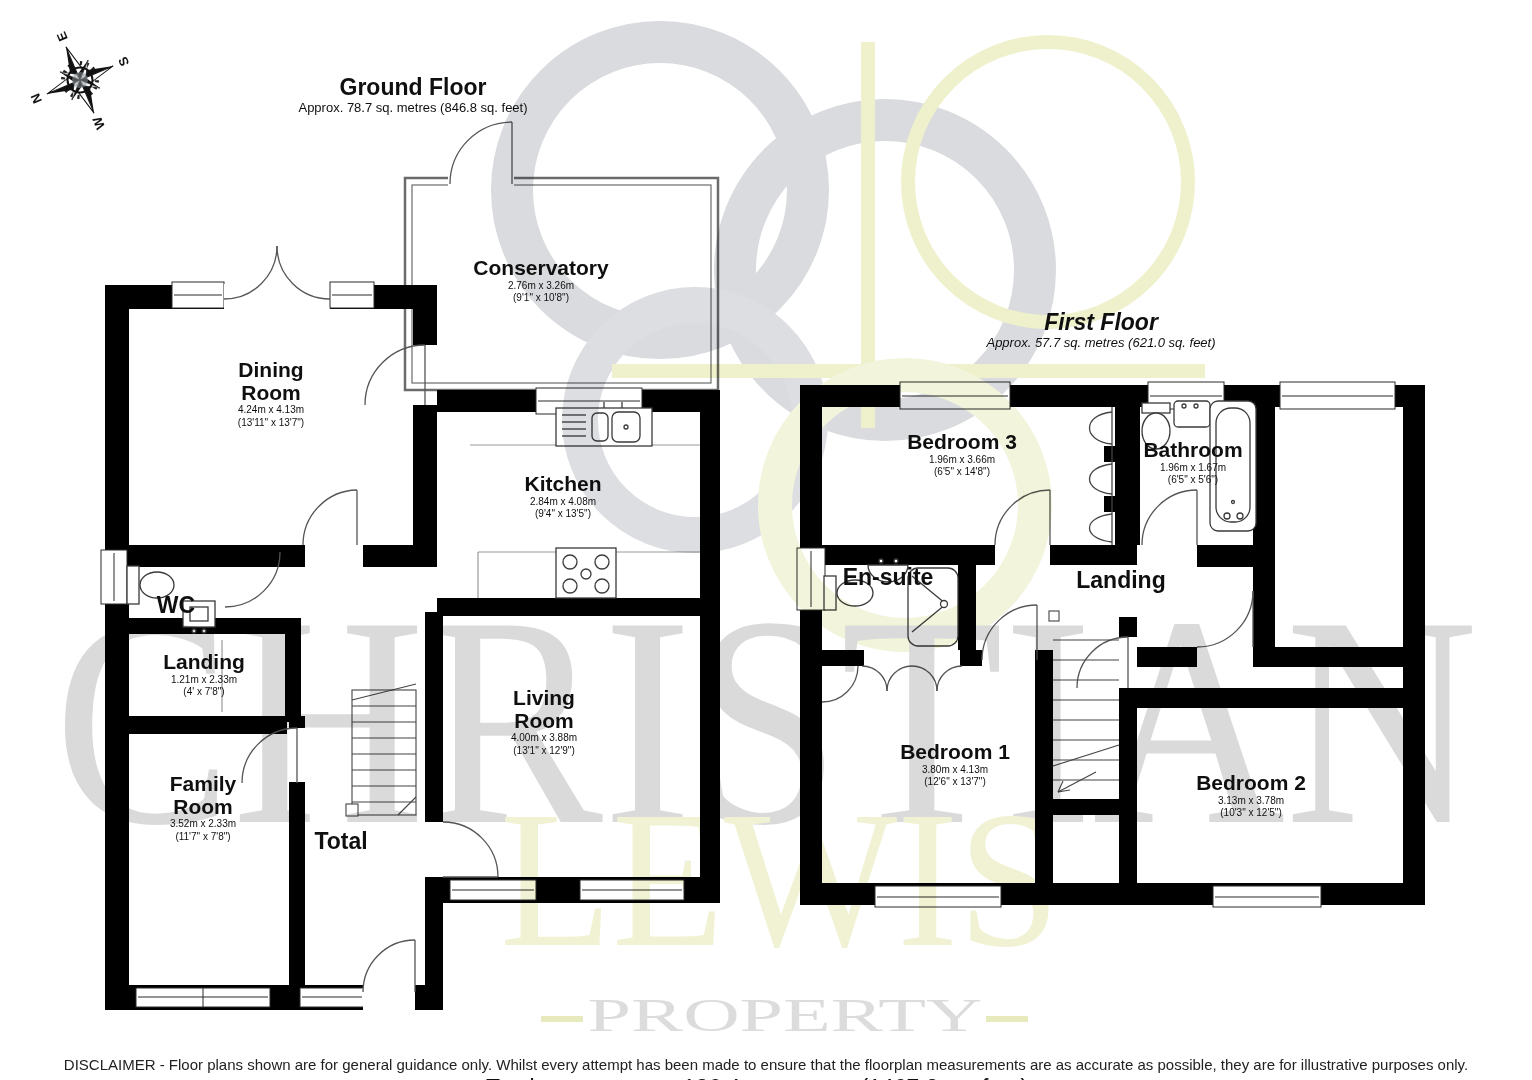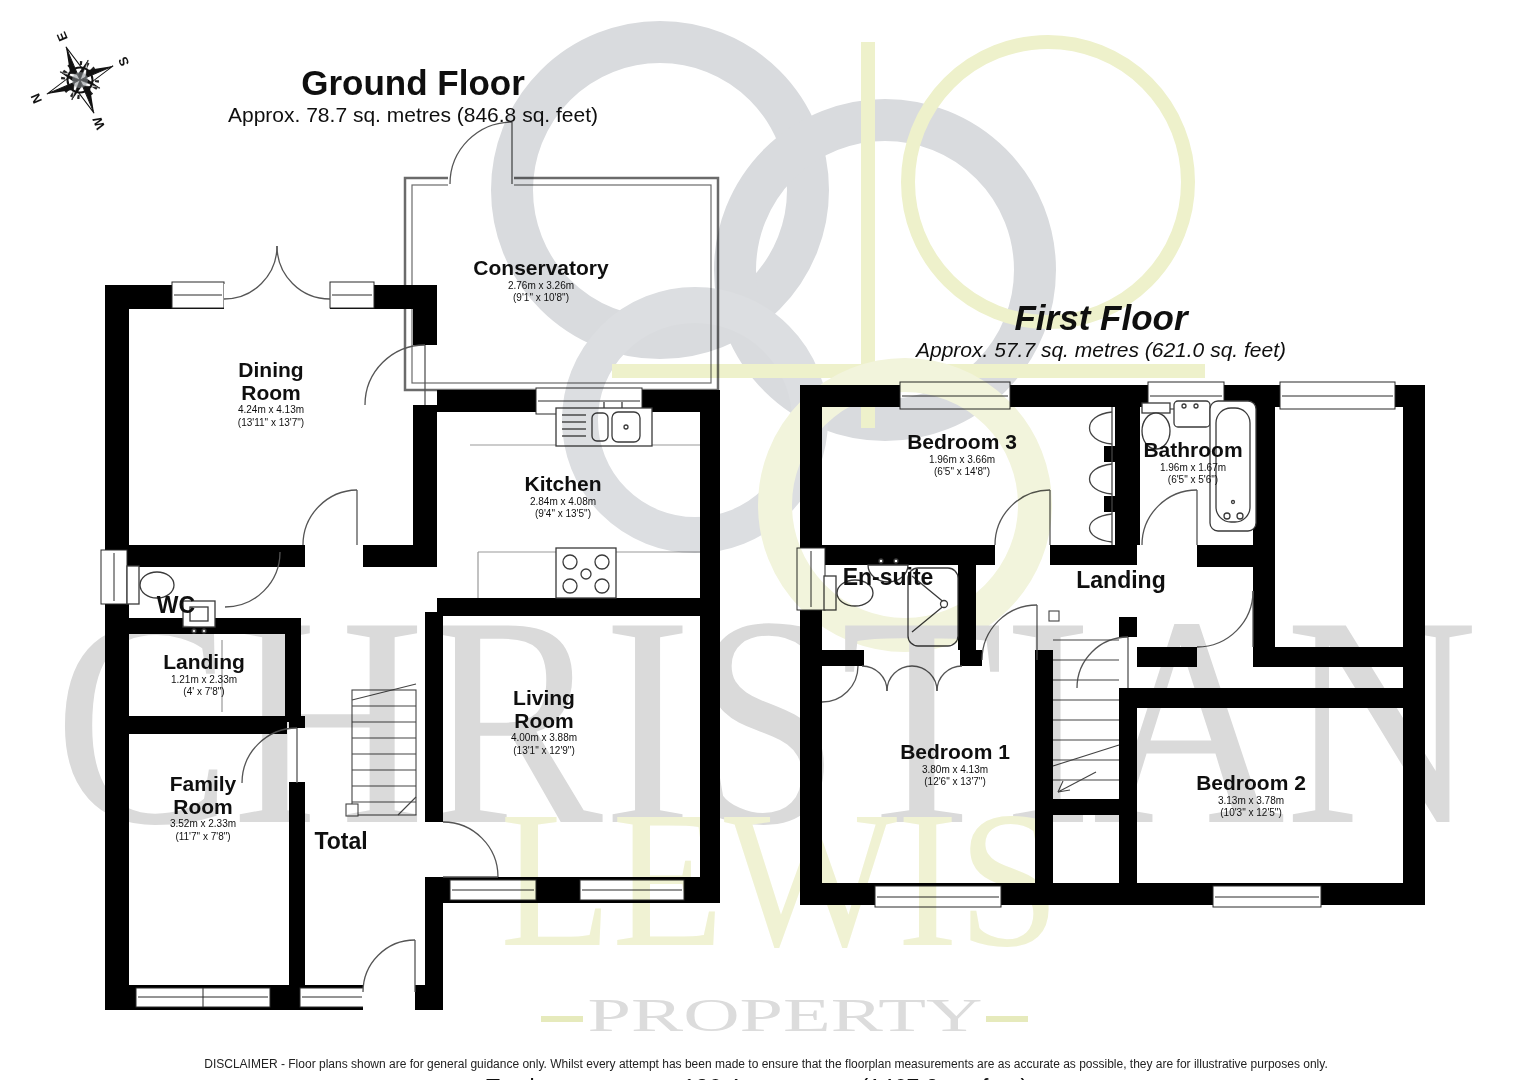--- a/index.html
+++ b/index.html
@@ -5,24 +5,24 @@
   html,body{margin:0;padding:0;background:#fff;}
   .page{position:relative;width:1532px;height:1080px;background:#ffffff;overflow:hidden;
         font-family:"Liberation Sans",sans-serif;color:#111;}
   .layer{position:absolute;left:0;top:0;width:1532px;height:1080px;}
   #wm{mix-blend-mode:multiply;pointer-events:none;}
   .lbl{position:absolute;transform:translate(-50%,-50%);text-align:center;color:#0f0f0f;}
   .rname{font-weight:bold;font-size:21px;line-height:1.08;white-space:nowrap;}
   .big .rname{font-size:23px;}
   .two .rname{white-space:normal;width:118px;margin:0 auto;}
   .rdim{font-size:10px;line-height:1.28;white-space:nowrap;}
-  .ftitle{font-weight:bold;font-size:35px;line-height:1.15;white-space:nowrap;}
-  .fsub{font-size:21px;white-space:nowrap;}
+  .ftitle{font-weight:bold;font-size:23px;line-height:1.15;white-space:nowrap;}
+  .fsub{font-size:13px;white-space:nowrap;}
   .total{font-size:23px;white-space:nowrap;margin-top:48px;}
-  .disc{font-size:12px;white-space:nowrap;color:#222;}
+  .disc{font-size:15px;white-space:nowrap;color:#222;}
 </style>
 </head>
 <body>
 
 <div class="page">
 
   <svg class="layer" viewBox="0 0 1532 1080" xmlns="http://www.w3.org/2000/svg" xmlns:xlink="http://www.w3.org/1999/xlink">
 
     <g>
 

